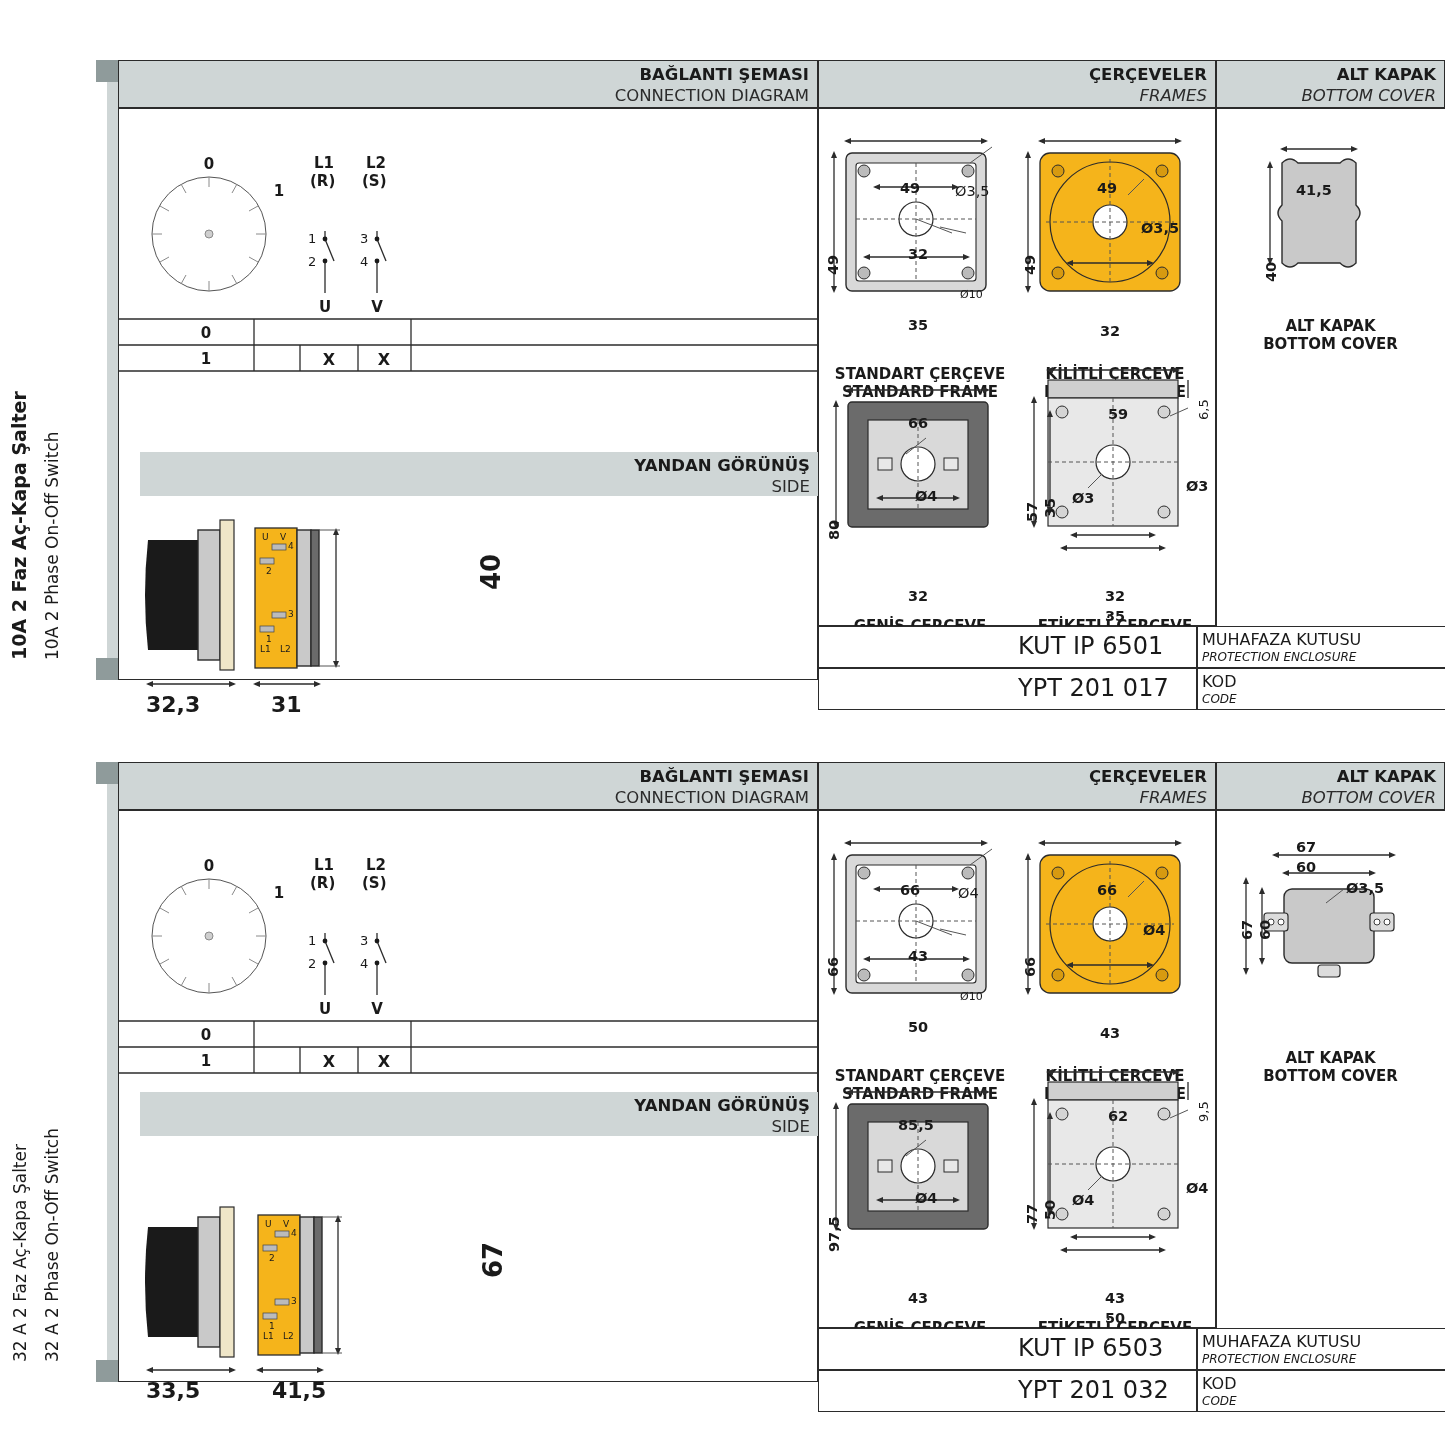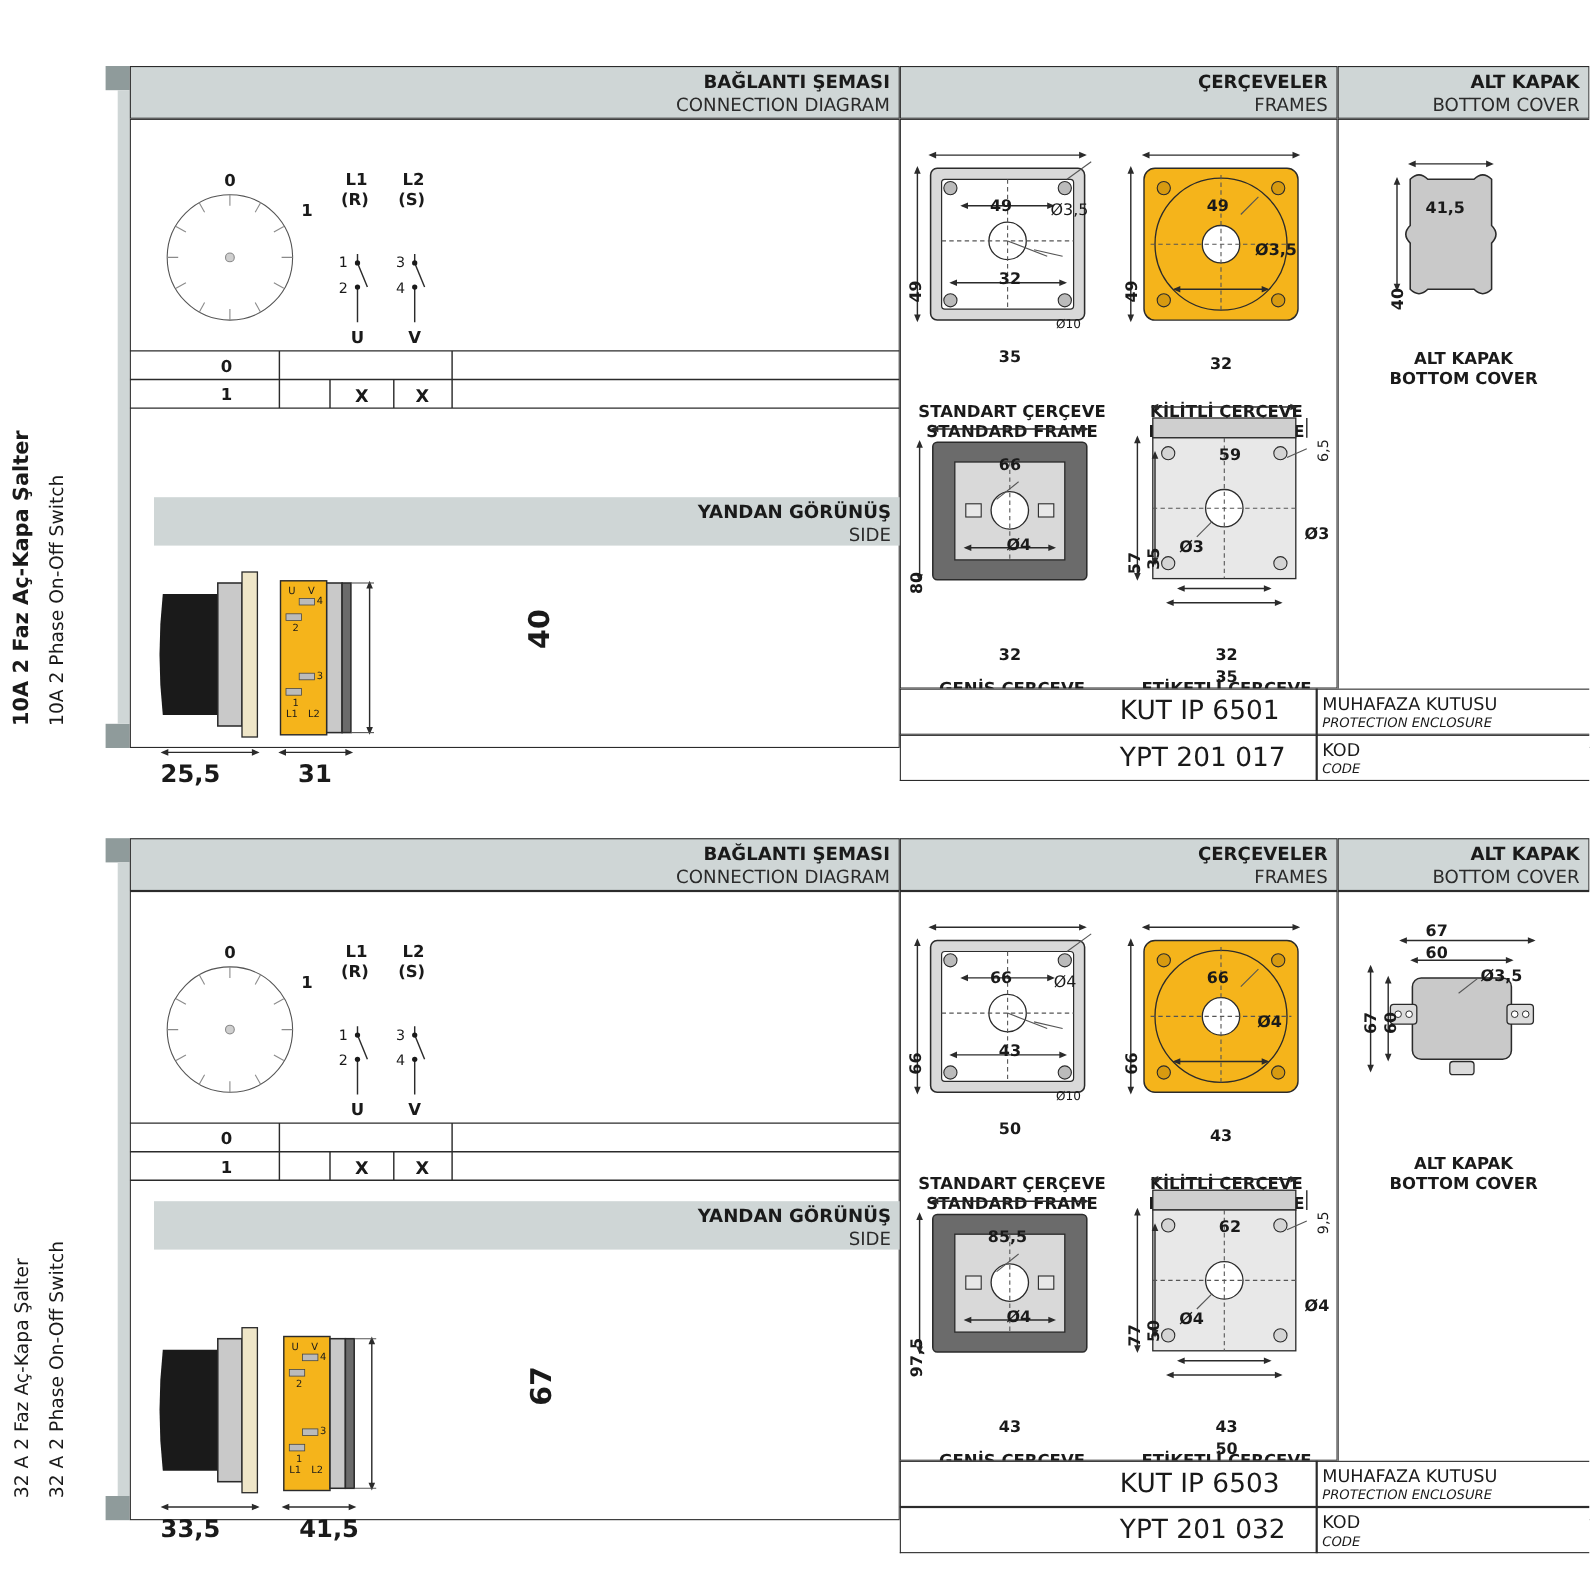--- a/index.html
+++ b/index.html
@@ -18,21 +18,21 @@
   .vtxt.n{font-weight:normal;font-size:17px;}
 
   .graybar{position:absolute;background:#b9c2c2;}
 
   .panel{position:absolute;border:1.6px solid #2b2b2b;background:#fff;box-sizing:border-box;}
 
   .hdr{position:absolute;background:#cfd6d6;box-sizing:border-box;border:1.3px solid #2b2b2b;}
   .hdr .tr{position:absolute;right:8px;text-align:right;}
   .hdr .t1{top:4px;font-weight:bold;font-size:16.5px;}
   .hdr .t2{top:25px;font-size:16.5px;font-style:normal;color:#2b2b2b;}
-  .hdr .t2i{}
+  .hdr .t2i{font-style:italic;}
   .lbl{font-size:15px;font-weight:bold;line-height:1.12;text-align:center;}
 
   .dim{font-size:14.5px;}
   .dimb{font-size:14.5px;font-weight:bold;}
 
   svg{display:block;}
   .ln{stroke:#2b2b2b;stroke-width:1.3;fill:none;}
   .lnthin{stroke:#555;stroke-width:1;fill:none;}
   .dash{stroke:#555;stroke-width:1;stroke-dasharray:4 3;fill:none;}
   .fillgray{fill:#d9d9d9;stroke:#2b2b2b;stroke-width:1.4;}
@@ -176,21 +176,21 @@
       <line x1="179" y1="166" x2="200" y2="166" class="lnthin"></line>
 
       <line x1="8" y1="184" x2="94" y2="184" class="ln"></line>
       <line x1="115" y1="184" x2="179" y2="184" class="ln"></line>
       <path d="M13,181 L6,184 L13,187 Z" fill="#2b2b2b"></path>
       <path d="M89,181 L96,184 L89,187 Z" fill="#2b2b2b"></path>
       <path d="M120,181 L113,184 L120,187 Z" fill="#2b2b2b"></path>
       <path d="M174,181 L181,184 L174,187 Z" fill="#2b2b2b"></path>
     </svg>
     <div style="position:absolute;left:476px;top:530px;font-size:26px;font-weight:bold;transform:rotate(-90deg);transform-origin:left top;">40</div>
-    <div style="position:absolute;left:146px;top:632px;font-size:22px;font-weight:bold;">25,5</div>
+    <div style="position:absolute;left:146px;top:632px;font-size:22px;font-weight:bold;">32,3</div>
     <div style="position:absolute;left:271px;top:632px;font-size:22px;font-weight:bold;">31</div>
 
     <div class="panel" style="left:818px;top:48px;width:398px;height:518px;"></div>
 
     <svg width="200" height="235" style="position:absolute;left:820px;top:55px;">
       <rect x="26" y="38" width="140" height="138" rx="6" class="fillgray"></rect>
       <rect x="36" y="48" width="120" height="118" rx="3" fill="#fff" stroke="#2b2b2b" stroke-width="1.1"></rect>
       <circle cx="44" cy="56" r="6" fill="#bbb" stroke="#2b2b2b" stroke-width="1"></circle>
       <circle cx="148" cy="56" r="6" fill="#bbb" stroke="#2b2b2b" stroke-width="1"></circle>
       <circle cx="44" cy="158" r="6" fill="#bbb" stroke="#2b2b2b" stroke-width="1"></circle>

